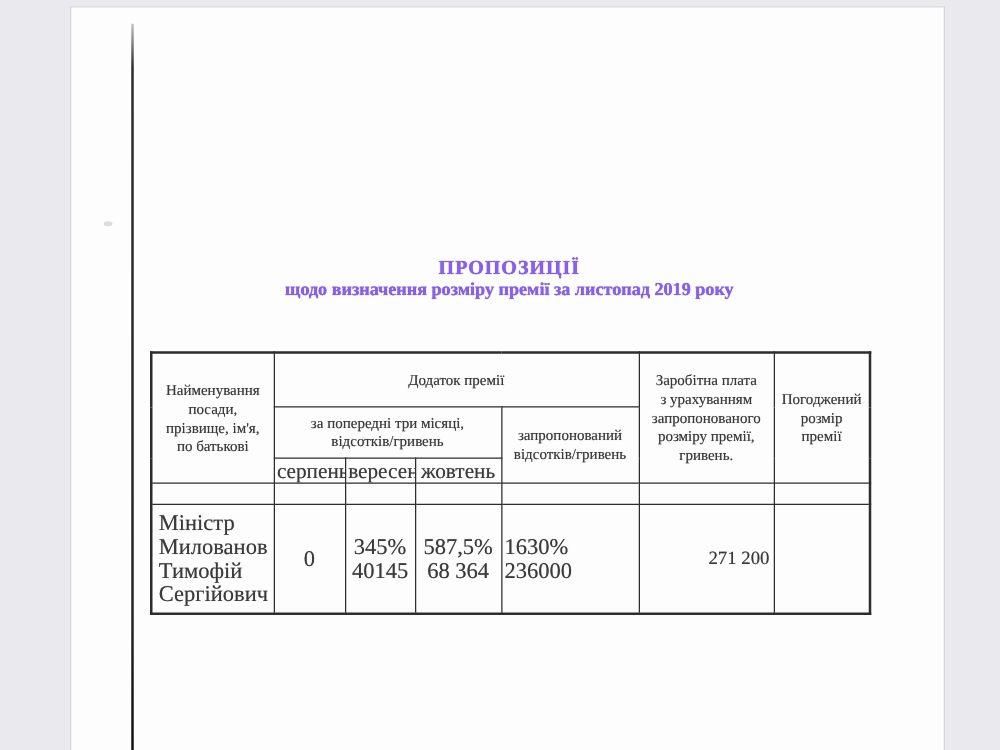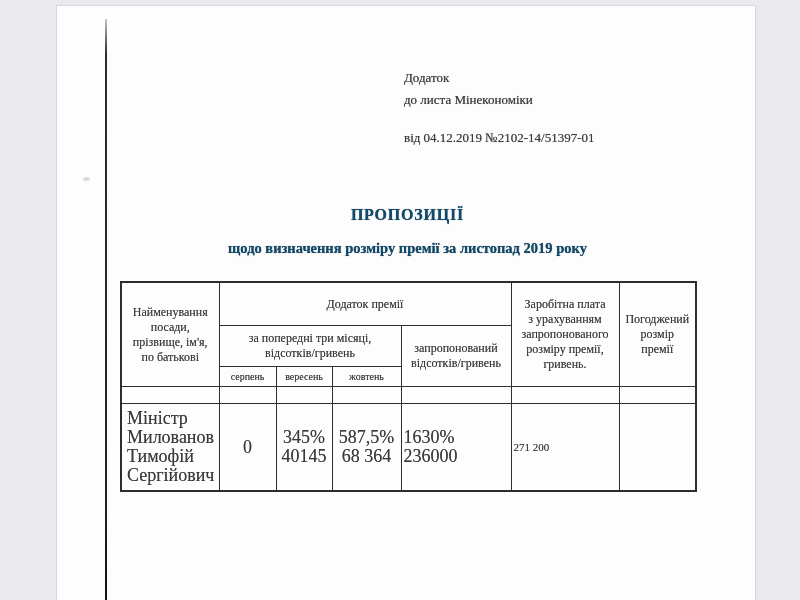--- a/index.html
+++ b/index.html
@@ -59,31 +59,31 @@
   }
   .annex .ref {
     margin-top: 16px;
   }
   .doc-title {
     position: absolute;
     left: 63px;
     top: 200px;
     width: 575px;
     text-align: center;
-    color: #0c4a6e;
+    color: #8b5cf6;
     font-weight: bold;
     text-shadow: 0 0 0.8px rgba(25,25,25,0.75);
   }
   .doc-title .t1 {
     font-size: 16px;
     letter-spacing: 0.8px;
   }
   .doc-title .t2 {
     font-size: 14.5px;
-    margin-top: 16px;
+    margin-top: 0;
   }
   table.prop-table {
     position: absolute;
     left: 63px;
     top: 275px;
     width: 575px;
     border-collapse: collapse;
     table-layout: fixed;
     border: 2px solid #2d2d2d;
   }
@@ -93,51 +93,46 @@
     text-shadow: 0 0 0.6px rgba(55,55,55,0.6);
     text-align: center;
     vertical-align: middle;
     padding: 1px 2px;
     overflow: hidden;
     font-size: 12px;
     line-height: 15px;
   }
   .prop-table .row-premium td { height: 40px; }
   .prop-table .row-prev td { height: 38px; }
-  .prop-table .row-months td { height: 17px; font-size: 10px; }
+  .prop-table .row-months td { height: 17px; font-size: 17px; }
   .prop-table .row-spacer td { height: 14px; }
   .prop-table .row-data td { height: 84px; font-size: 18px; line-height: 19px; }
   .prop-table td.cell-name-data {
     text-align: left;
     padding-left: 5px;
   }
   .prop-table td.cell-right {
     text-align: left;
     padding-right: 6px;
   }
   .prop-table td.cell-salary-val {
-    text-align: left;
+    text-align: right;
     padding-right: 3px;
-    font-size: 11px;
+    font-size: 15px;
   }
 </style>
 </head>
 <body>
 
 <div class="canvas">
   <div class="page">
 
     <div class="scan-line"></div>
     <div class="smudge"></div>
 
-    <div class="annex scan-text">
-      <div>Додаток</div>
-      <div>до листа Мінекономіки</div>
-      <div class="ref">від 04.12.2019 №2102-14/51397-01</div>
-    </div>
 
     <div class="doc-title">
       <div class="t1">ПРОПОЗИЦІЇ</div>
       <div class="t2">щодо визначення розміру премії за листопад 2019 року</div>
     </div>
 
     <table class="prop-table">
       <colgroup>
         <col style="width:98px">
         <col style="width:57px">

